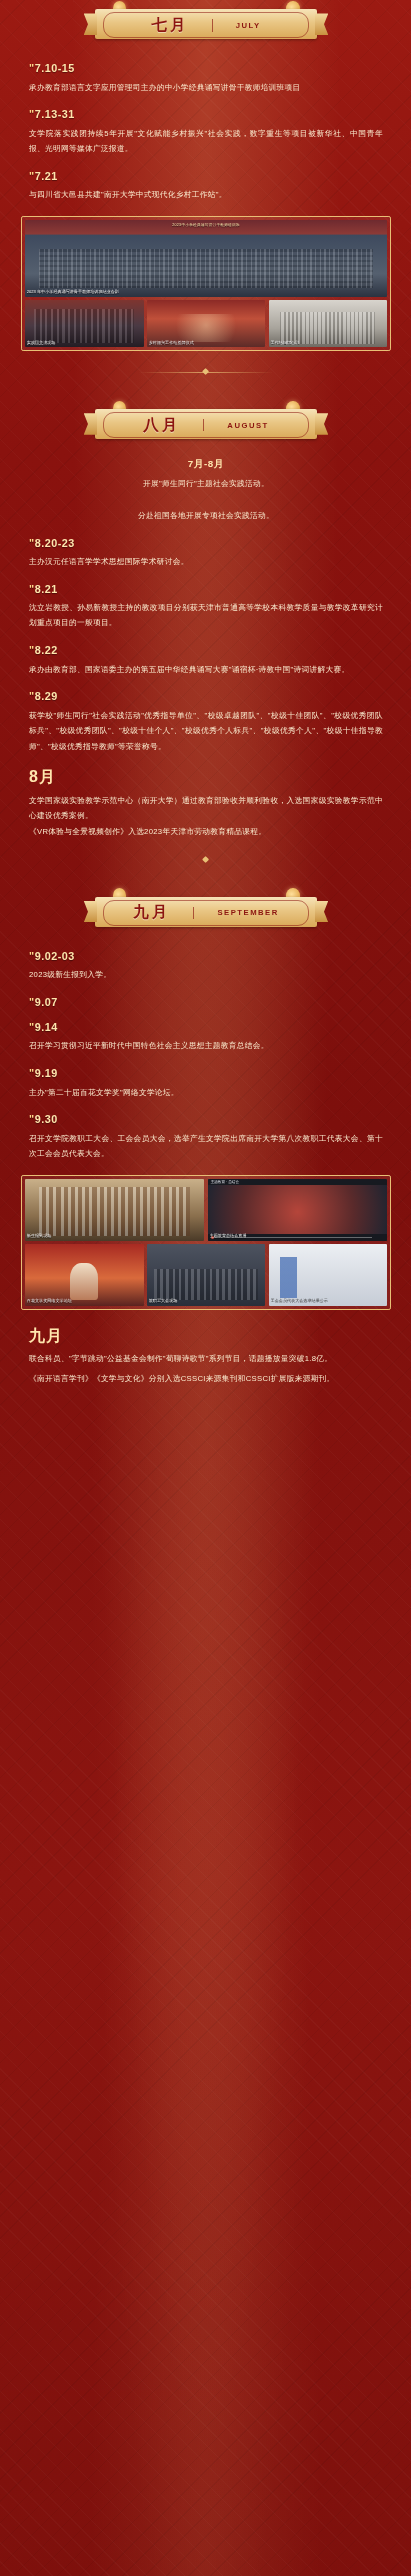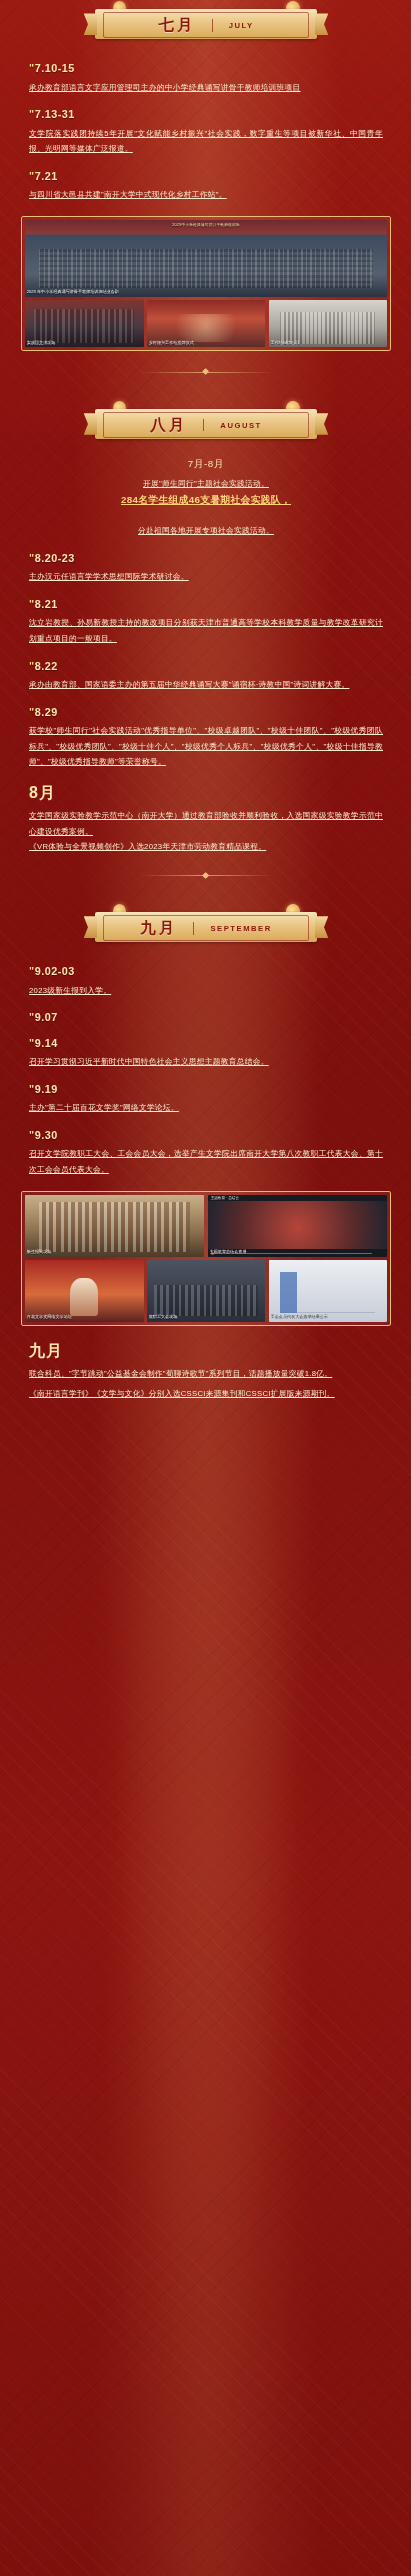--- a/index.html
+++ b/index.html
@@ -68,25 +68,25 @@
     height: 21.6px;
     background: linear-gradient(180deg, #f3d99f, #c8913f);
   }
   .month-banner .ribbon::before { left: -11.3px; clip-path: polygon(0 0,100% 0,100% 100%,0 100%,32% 50%); }
   .month-banner .ribbon::after { right: -11.3px; clip-path: polygon(0 0,100% 0,68% 50%,100% 100%,0 100%); }
   .month-banner .inner {
     position: absolute;
     left: 8.2px; right: 8.2px; top: 12.4px;
     height: 24px;
     border: 0.5px solid rgba(140,21,16,0.55);
-    border-radius: 2px;
+    border-radius: 11px;
     display: flex;
     align-items: center;
     justify-content: center;
-    gap: 16px;
+    gap: 23px;
   }
   .month-cn {
     font-size: 15.5px;
     font-weight: 700;
     letter-spacing: 3.1px;
     color: #8c1510;
     text-shadow: 0 0.5px 0 rgba(255,255,255,0.45);
     font-family: "Liberation Serif", serif;
   }
   .month-divider {
@@ -125,30 +125,29 @@
   .date-head .q { color: #ffd98a; }
 
   
   .para {
     margin: 4.1px 29px 13.4px;
     font-size: 7.7px;
     line-height: 15.5px;
     color: #fbeccf;
     text-align: justify;
     letter-spacing: 0.3px;
-    text-decoration: underline;
   }
   .para-center {
     text-align: center;
   }
   .sub-date {
     margin: 9.3px 0 5.2px;
     text-align: center;
     font-size: 9.8px;
-    font-weight: 400;
+    font-weight: 700;
     color: #ffe6ae;
     letter-spacing: 0.5px;
   }
   .big-num {
     font-size: 9.8px;
     font-weight: 700;
     color: #ffd27a;
   }
   .plain-month {
     margin: 13.4px 29px 4.1px;
@@ -357,21 +356,20 @@
       <div class="ribbon"></div>
       <div class="inner">
         <span class="month-cn">八月</span>
         <span class="month-divider"></span>
         <span class="month-en">AUGUST</span>
       </div>
     </div>
 
     <div class="sub-date">7月-8月</div>
     <div class="para para-center" style="margin-bottom:0">开展"师生同行"主题社会实践活动。</div>
-    <div class="para para-center big-num" style="margin:0">284名学生组成46支暑期社会实践队，</div>
     <div class="para para-center" style="margin-top:16px">分赴祖国各地开展专项社会实践活动。</div>
 
     <div class="date-head">
       <span class="q">"</span><span>8.20-23</span>
     </div>
     <div class="para">主办汉元任语言学学术思想国际学术研讨会。</div>
 
     <div class="date-head">
       <span class="q">"</span><span>8.21</span>
     </div>

